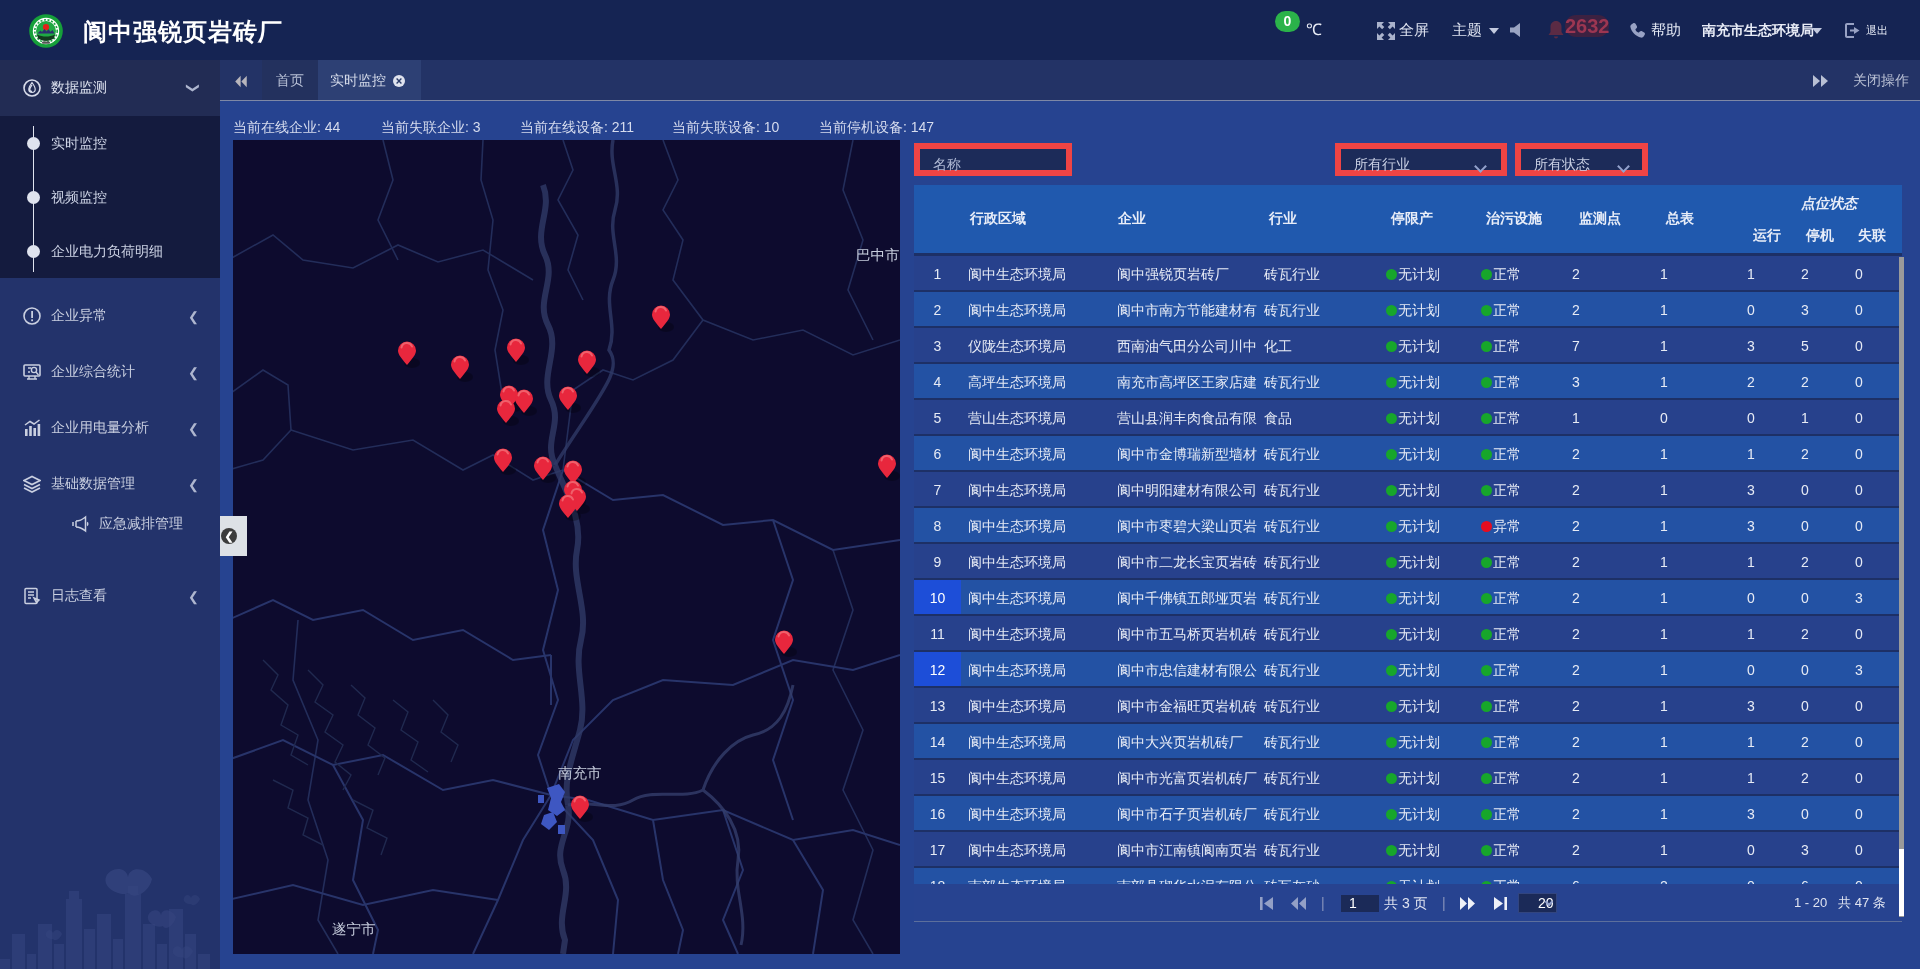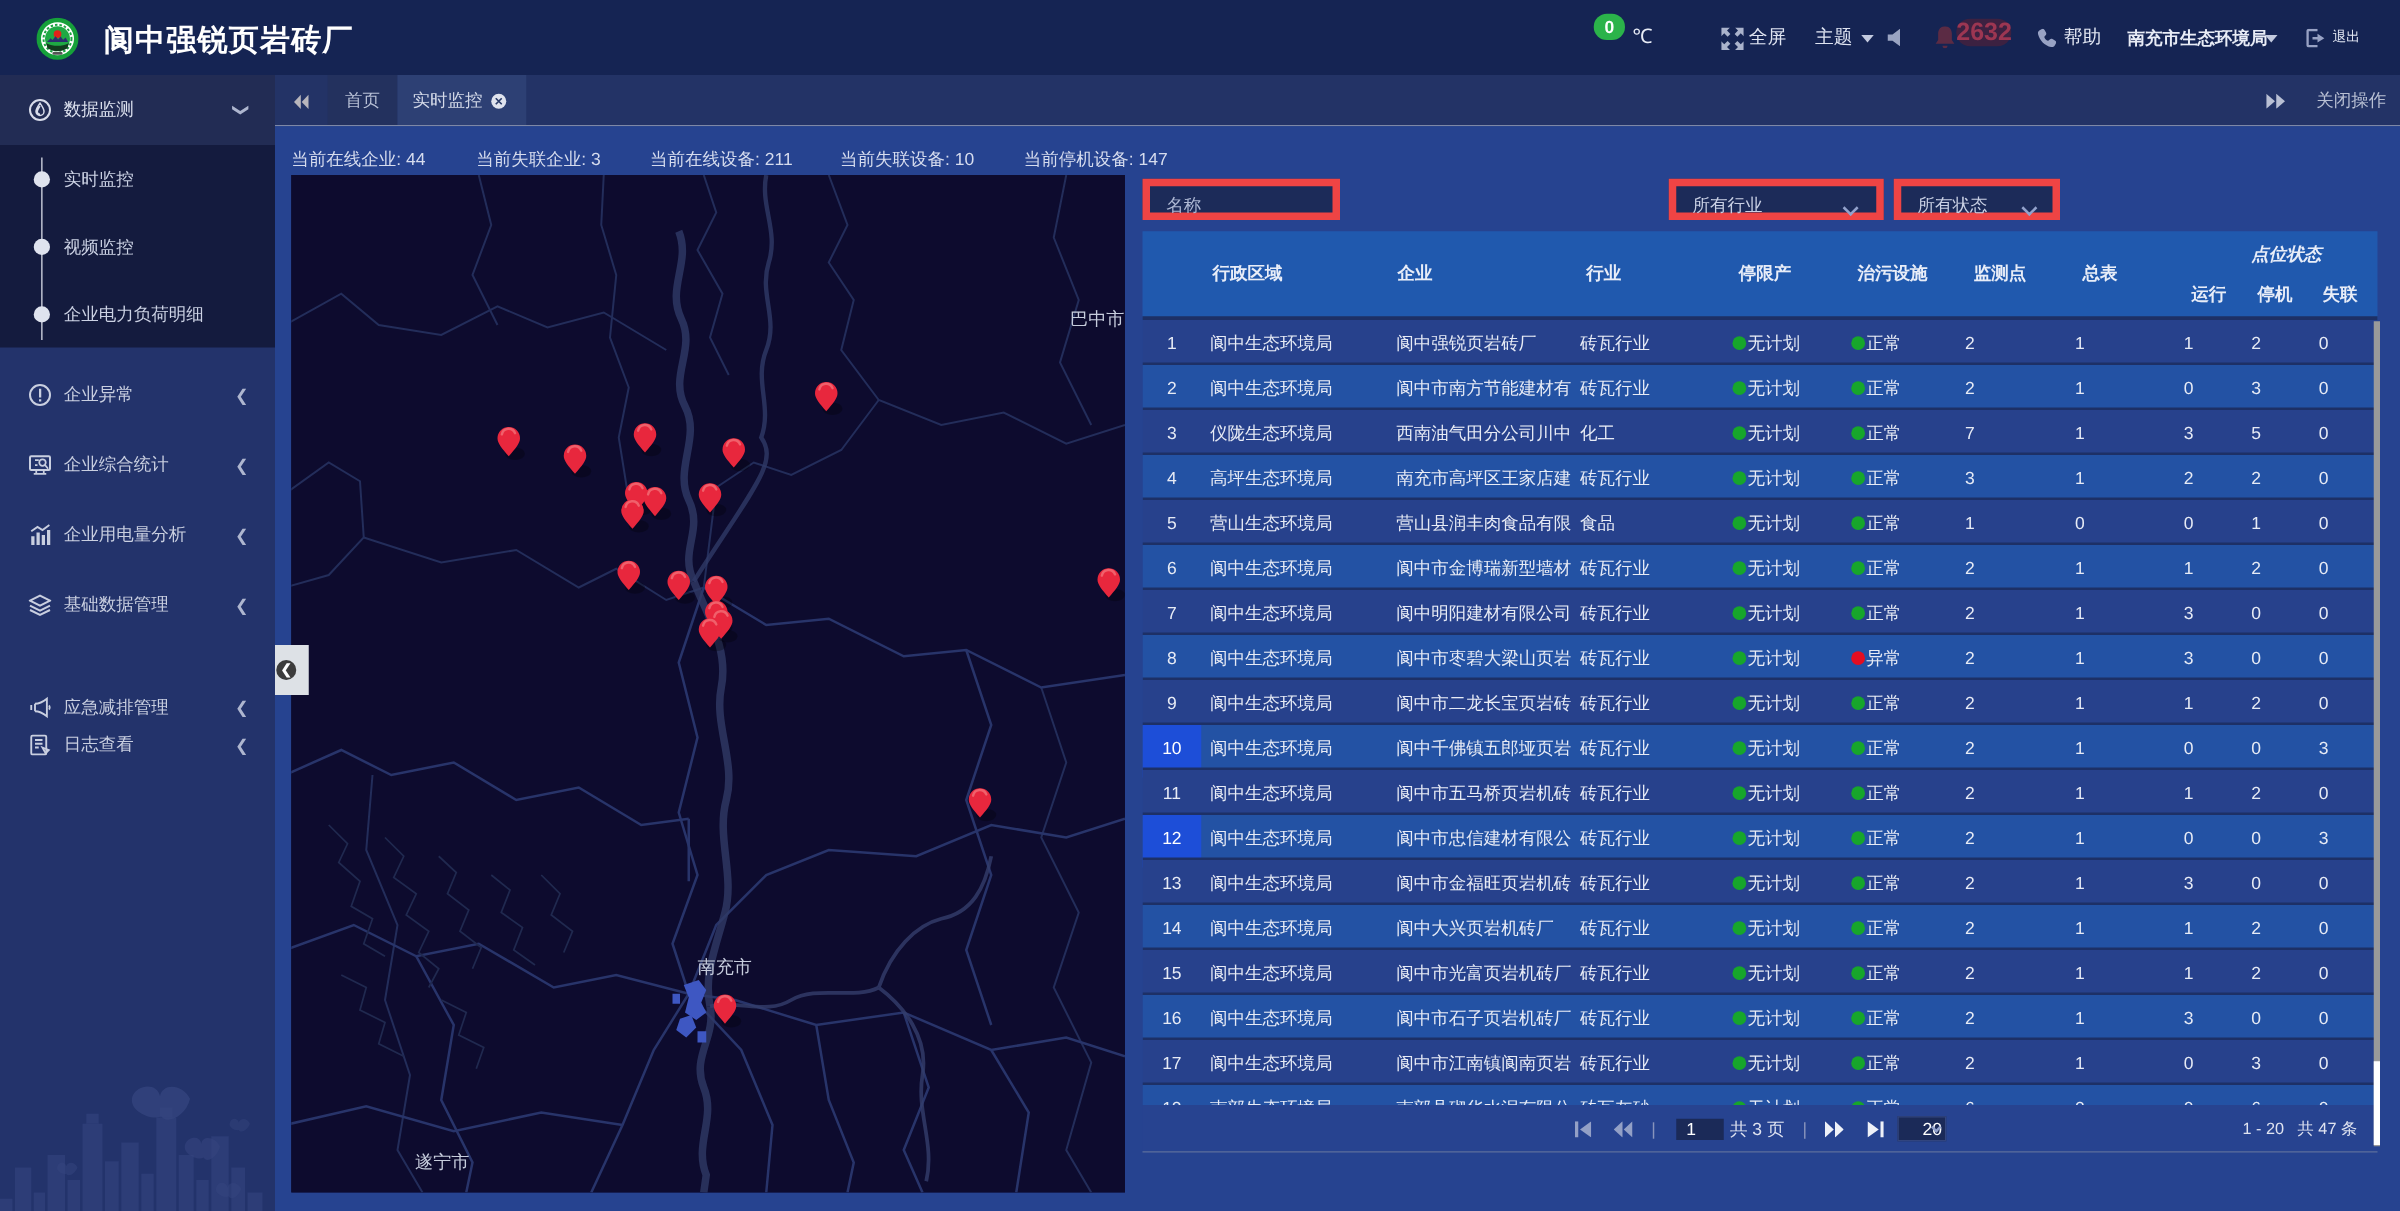--- a/index.html
+++ b/index.html
@@ -163,21 +163,21 @@
  <svg class="micon" viewBox="0 0 18 18">
         <g fill="none" stroke="#c9cfe0" stroke-width="1.6">
  <path d="M1 5.5 L9 1.5 L17 5.5 L9 9.5 Z"></path>
           <path d="M1 9.5 L9 13.5 L17 9.5"></path>
           <path d="M1 13 L9 17 L17 13"></path>
         </g>
       </svg>
  <span class="txt">基础数据管理</span>
       <span class="chev">❮</span>
 </div>
-<div class="mi" style="top:478px;">
+<div class="mi" style="top:436px;margin-left:48px;">
  <svg class="micon" viewBox="0 0 18 18">
         <g fill="none" stroke="#c9cfe0" stroke-width="1.5">
  <path d="M2 7 L2 11 M5 6 L5 12"></path>
           <path d="M5 6 C9 6 12 4 14.5 2 L14.5 16 C12 14 9 12 5 12"></path>
  <path d="M16 7.5 C17 8 17 10 16 10.5"></path>
         </g>
       </svg>
  <span class="txt">应急减排管理</span>
       <span class="chev">❮</span>
 </div>

